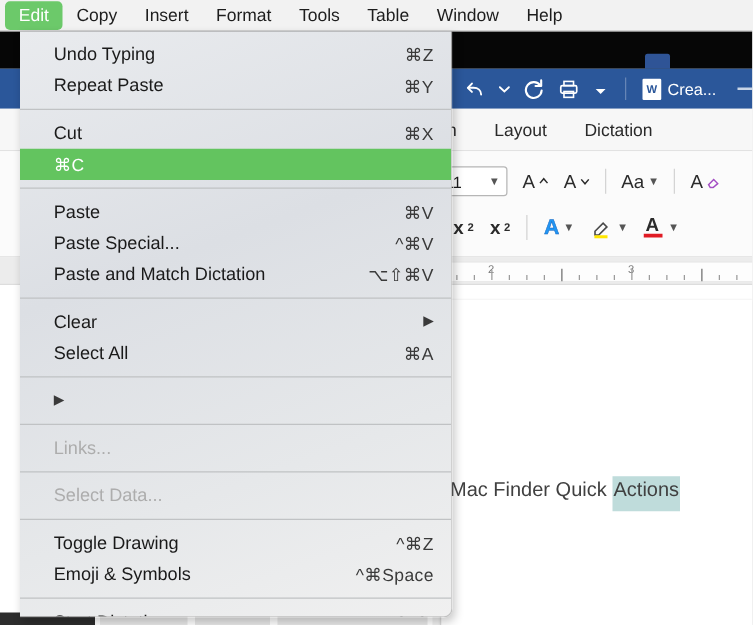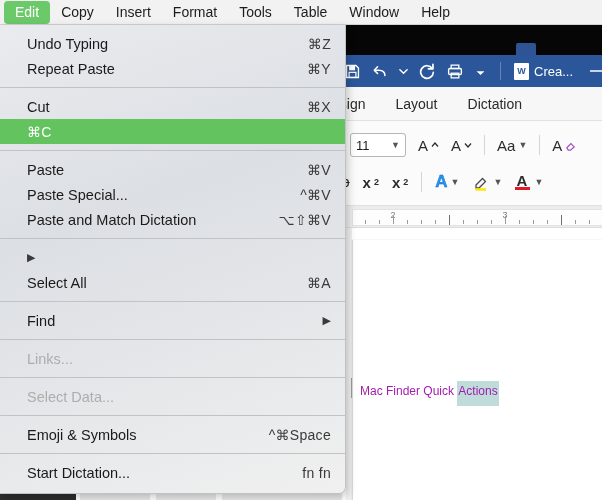--- a/index.html
+++ b/index.html
@@ -142,22 +142,22 @@
     left: 352px; top: 240px;
     width: 250px; height: 260px;
     background: #ffffff;
     border-left: 1px solid #d9d9d9;
     box-shadow: 0 0 2px rgba(0,0,0,0.10);
   }
   .doc-text {
     position: absolute;
     left: 360px; top: 384px;
     font-family: "Liberation Sans", sans-serif;
-    font-size: 12px;
-    color: #a21caf;
+    font-size: 16px;
+    color: #404040;
     white-space: nowrap;
   }
   .doc-text .sel {
     background: #bfdcdb;
     padding: 3px 1px 8px 1px;
   }
   .doc-caret {
     position: absolute; left: 351px; top: 378px;
     width: 1px; height: 20px; background: #9a9a9a;
   }
@@ -196,21 +196,21 @@
     white-space: nowrap;
   }
   .mb-item.active {
     background: #6cc96a;
     color: #ffffff;
   }
 
   
   #edit-menu {
     position: absolute;
-    left: 0; top: 25px;
+    left: 16px; top: 25px;
     width: 346px;
     height: 469px;
     background: linear-gradient(160deg,#e9ebee 0%, #dcdfe4 38%, #e6e8ea 72%, #f0f0f0 100%);
     border: 1px solid #c2c2c2;
     border-top: none;
     border-left: none;
     border-radius: 0 0 7px 0;
     box-shadow: 2px 3px 8px rgba(0,0,0,0.22);
     overflow: hidden;
     padding-top: 6px;
@@ -450,41 +450,45 @@
       <div class="menu-item">
         <span class="menu-label">Paste Special...</span>
         <span class="menu-short">^⌘V</span>
       </div>
       <div class="menu-item">
         <span class="menu-label">Paste and Match Dictation</span>
         <span class="menu-short">⌥⇧⌘V</span>
       </div>
       <div class="menu-sep"></div>
       <div class="menu-item">
+        <span class="menu-label">Clear</span>
         <span class="menu-arrow">▶</span>
       </div>
       <div class="menu-item">
         <span class="menu-label">Select All</span>
         <span class="menu-short">⌘A</span>
       </div>
       <div class="menu-sep"></div>
       <div class="menu-item">
-        <span class="menu-label">Find</span>
         <span class="menu-arrow">▶</span>
       </div>
       <div class="menu-sep"></div>
       <div class="menu-item disabled">
         <span class="menu-label">Links...</span>
       </div>
       <div class="menu-sep"></div>
       <div class="menu-item disabled">
         <span class="menu-label">Select Data...</span>
       </div>
       <div class="menu-sep"></div>
       <div class="menu-item">
+        <span class="menu-label">Toggle Drawing</span>
+        <span class="menu-short">^⌘Z</span>
+      </div>
+      <div class="menu-item">
         <span class="menu-label">Emoji &amp; Symbols</span>
         <span class="menu-short">^⌘Space</span>
       </div>
       <div class="menu-sep"></div>
       <div class="menu-item">
         <span class="menu-label">Start Dictation...</span>
         <span class="menu-short">fn fn</span>
       </div>
     </div>
 

